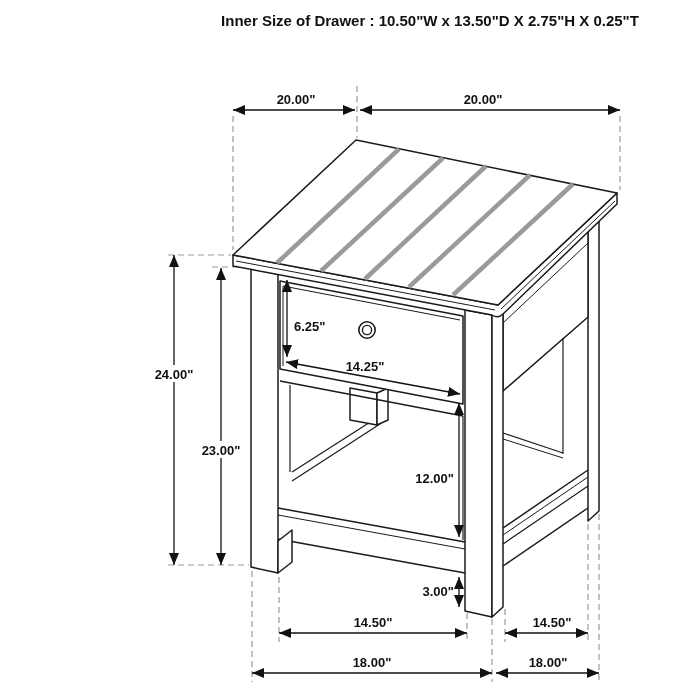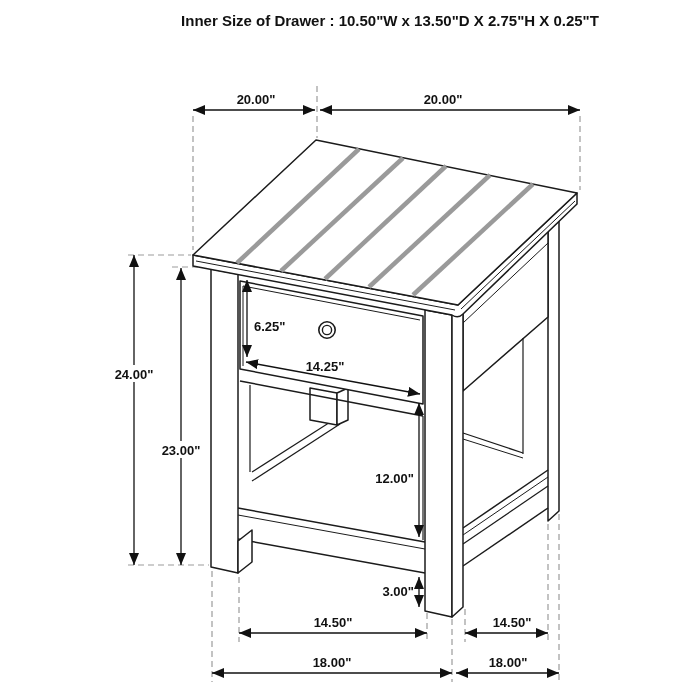--- a/index.html
+++ b/index.html
@@ -1,16 +1,16 @@
 <!DOCTYPE html>
 <html><head>
 <meta charset="utf-8">
 <style>
   html,body{margin:0;padding:0;background:#ffffff;}
-  .page{width:629px;height:700px;background:#ffffff;position:relative;font-family:"Liberation Sans",sans-serif;}
+  .page{width:629px;height:700px;background:#ffffff;position:relative;font-family:"Liberation Sans",sans-serif;margin-left:40px;}
   svg{display:block;}
   .outline{fill:#ffffff;stroke:#1b1b1b;stroke-width:1.5;stroke-linejoin:round;}
   .thin{fill:none;stroke:#1b1b1b;stroke-width:1;}
   .mid{fill:none;stroke:#1b1b1b;stroke-width:1.2;}
   .heavy{fill:none;stroke:#1b1b1b;stroke-width:1.5;}
   .plank{stroke:#9a9a9a;stroke-width:4.5;stroke-linecap:butt;fill:none;}
   .dash{stroke:#9c9c9c;stroke-width:1.2;stroke-dasharray:6 4;fill:none;}
   .dim{stroke:#111111;stroke-width:1.3;fill:none;}
   .dim-label{font:bold 13px "Liberation Sans",sans-serif;fill:#111111;}
   .title-label{font:bold 15px "Liberation Sans",sans-serif;fill:#111111;}

